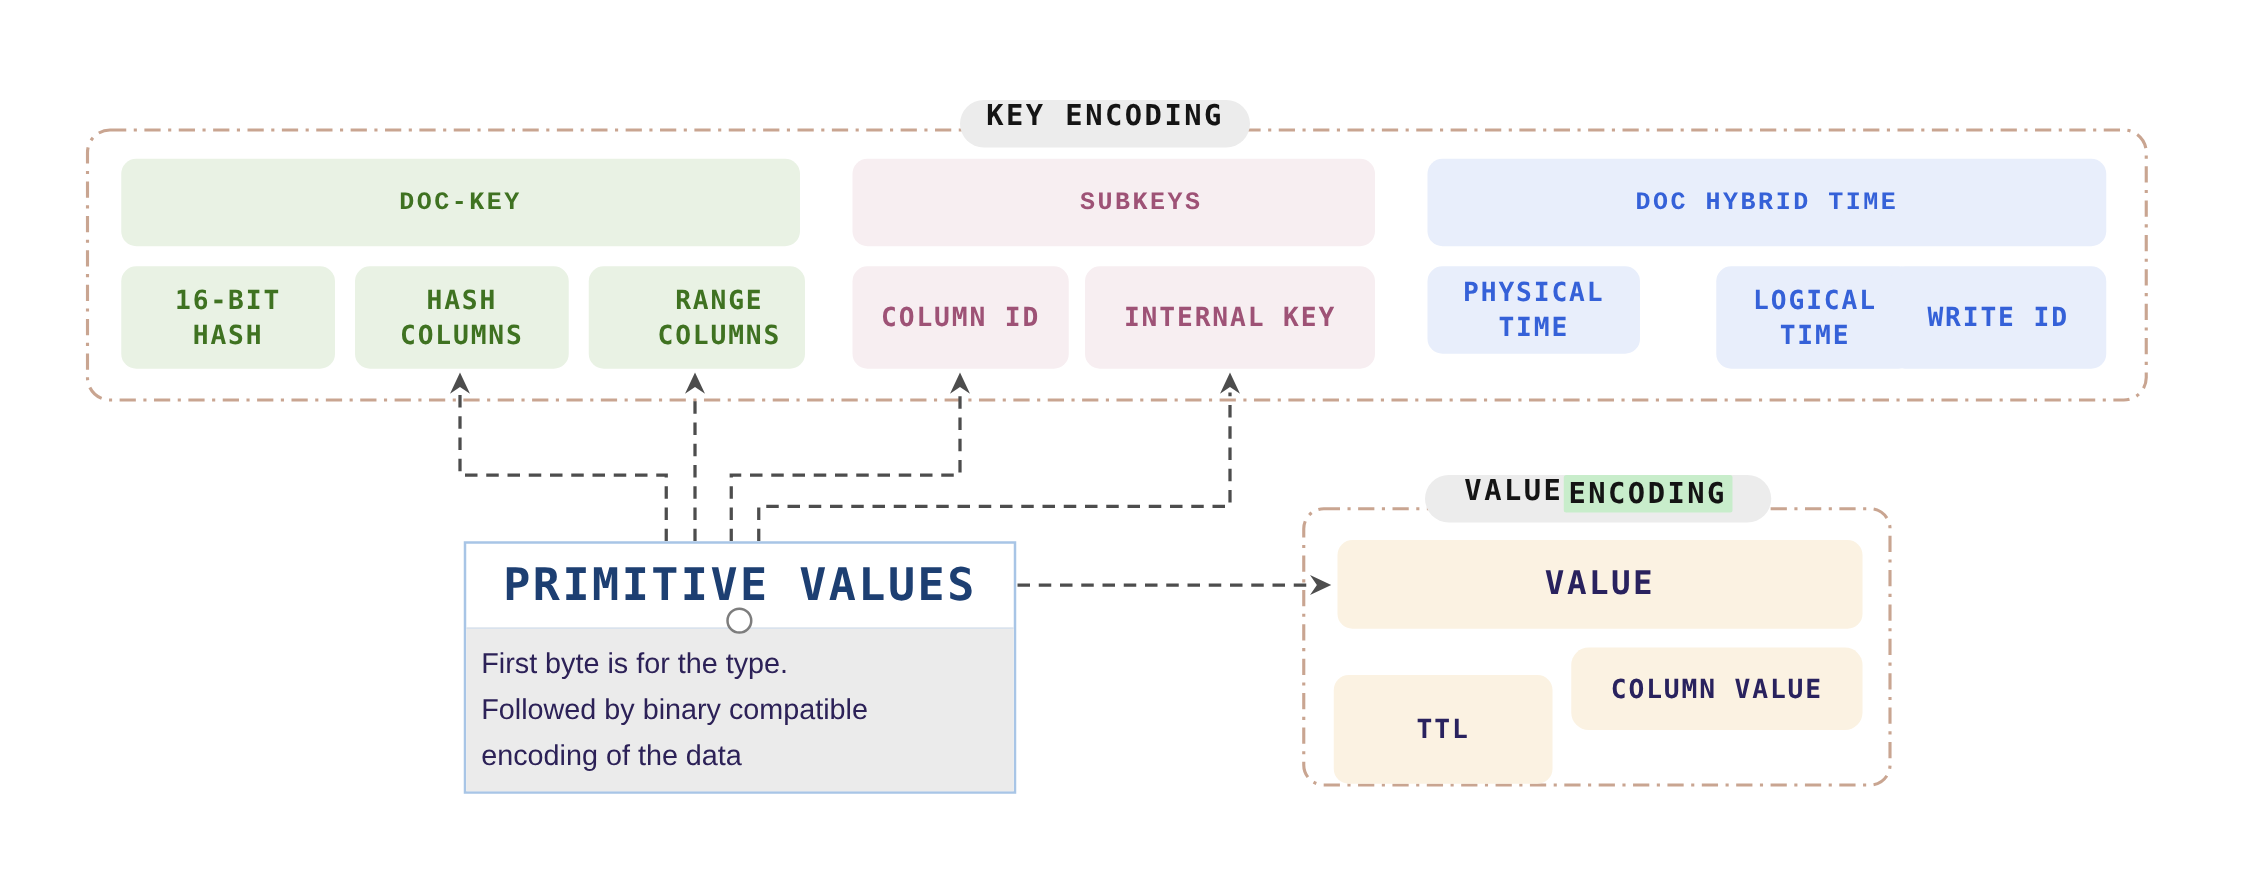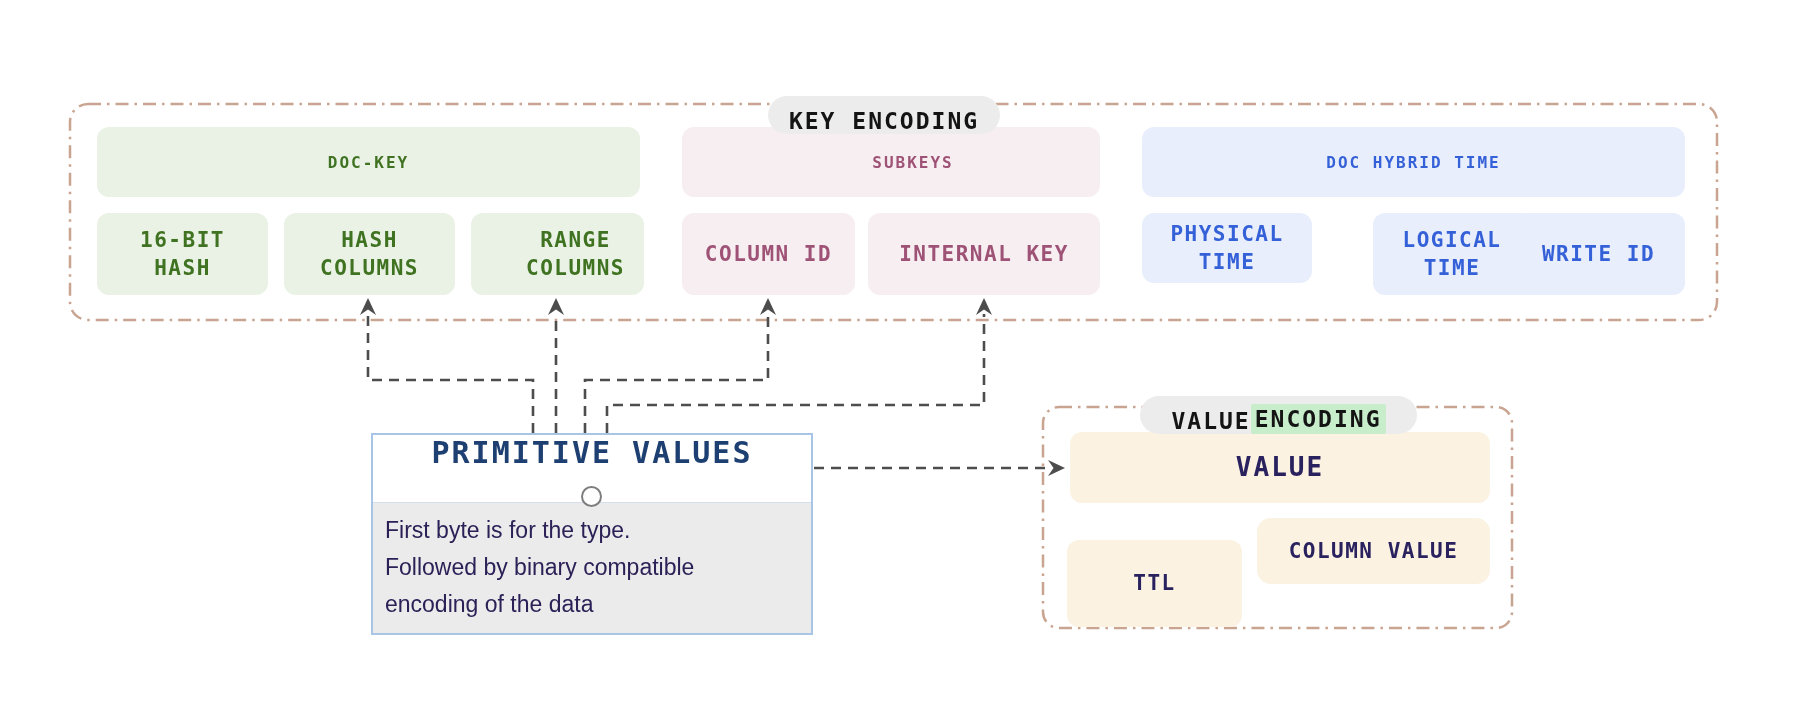--- a/index.html
+++ b/index.html
@@ -2,39 +2,39 @@
 <html><head>
 <meta charset="utf-8">
 <style>
   html,body{margin:0;padding:0;background:#ffffff;}
   #stage{position:relative;width:1795px;height:714px;background:#ffffff;overflow:hidden;
          font-family:"DejaVu Sans Mono","Liberation Mono",monospace;}
   .abs{position:absolute;box-sizing:border-box;}
   svg.overlay{position:absolute;left:0;top:0;pointer-events:none;}
 
   
-  .pill{background:#ececec;border-radius:19px;display:flex;align-items:flex-end;justify-content:center;
-        font-weight:bold;font-size:23px;letter-spacing:2px;color:#141414;z-index:3;margin-top:16px;}
+  .pill{background:#ececec;border-radius:19px;display:flex;align-items:flex-start;justify-content:center;
+        font-weight:bold;font-size:23px;letter-spacing:2px;color:#141414;z-index:3;}
   .hl{background:#c8edcb;padding:2px 4px;border-radius:2px;}
 
   
   .hdr{border-radius:12px;display:flex;align-items:center;justify-content:center;
-       font-weight:bold;font-size:16px;letter-spacing:2px;z-index:2;}
+       font-weight:bold;font-size:20px;letter-spacing:2px;z-index:2;font-family:Liberation Mono, monospace;}
   .item{border-radius:12px;display:flex;align-items:center;justify-content:center;
         font-weight:bold;font-size:21px;letter-spacing:1.5px;line-height:1.35;
         white-space:pre-line;text-align:center;z-index:2;}
   .green{background:#e9f2e4;color:#3f7221;}
   .pink{background:#f7eef1;color:#9e5276;}
   .blue{background:#e8eefb;color:#3561d8;}
   .cream{background:#fbf2e2;color:#29225e;}
 
   
   .pv{border:2px solid #a8c5e6;background:#ffffff;z-index:4;}
-  .pv-title{height:67px;display:flex;align-items:flex-start;justify-content:center;
-            font-weight:bold;font-size:30px;letter-spacing:2px;color:#1d3f72;}
+  .pv-title{height:67px;display:flex;align-items:center;justify-content:center;
+            font-weight:bold;font-size:36px;letter-spacing:2px;color:#1d3f72;}
   .pv-body{position:absolute;left:0;right:0;top:67px;bottom:0;background:#ebebeb;
            border-top:1px solid #d4dfee;padding:9px 12px 0 12px;
            font-family:"Liberation Sans","DejaVu Sans",sans-serif;
            font-size:23px;line-height:37px;color:#2c2157;white-space:pre-line;}
   .handle{width:21px;height:21px;border-radius:50%;background:#ffffff;
           border:2.5px solid #7d7d7d;z-index:6;}
 </style>
 </head>
 <body>
 

